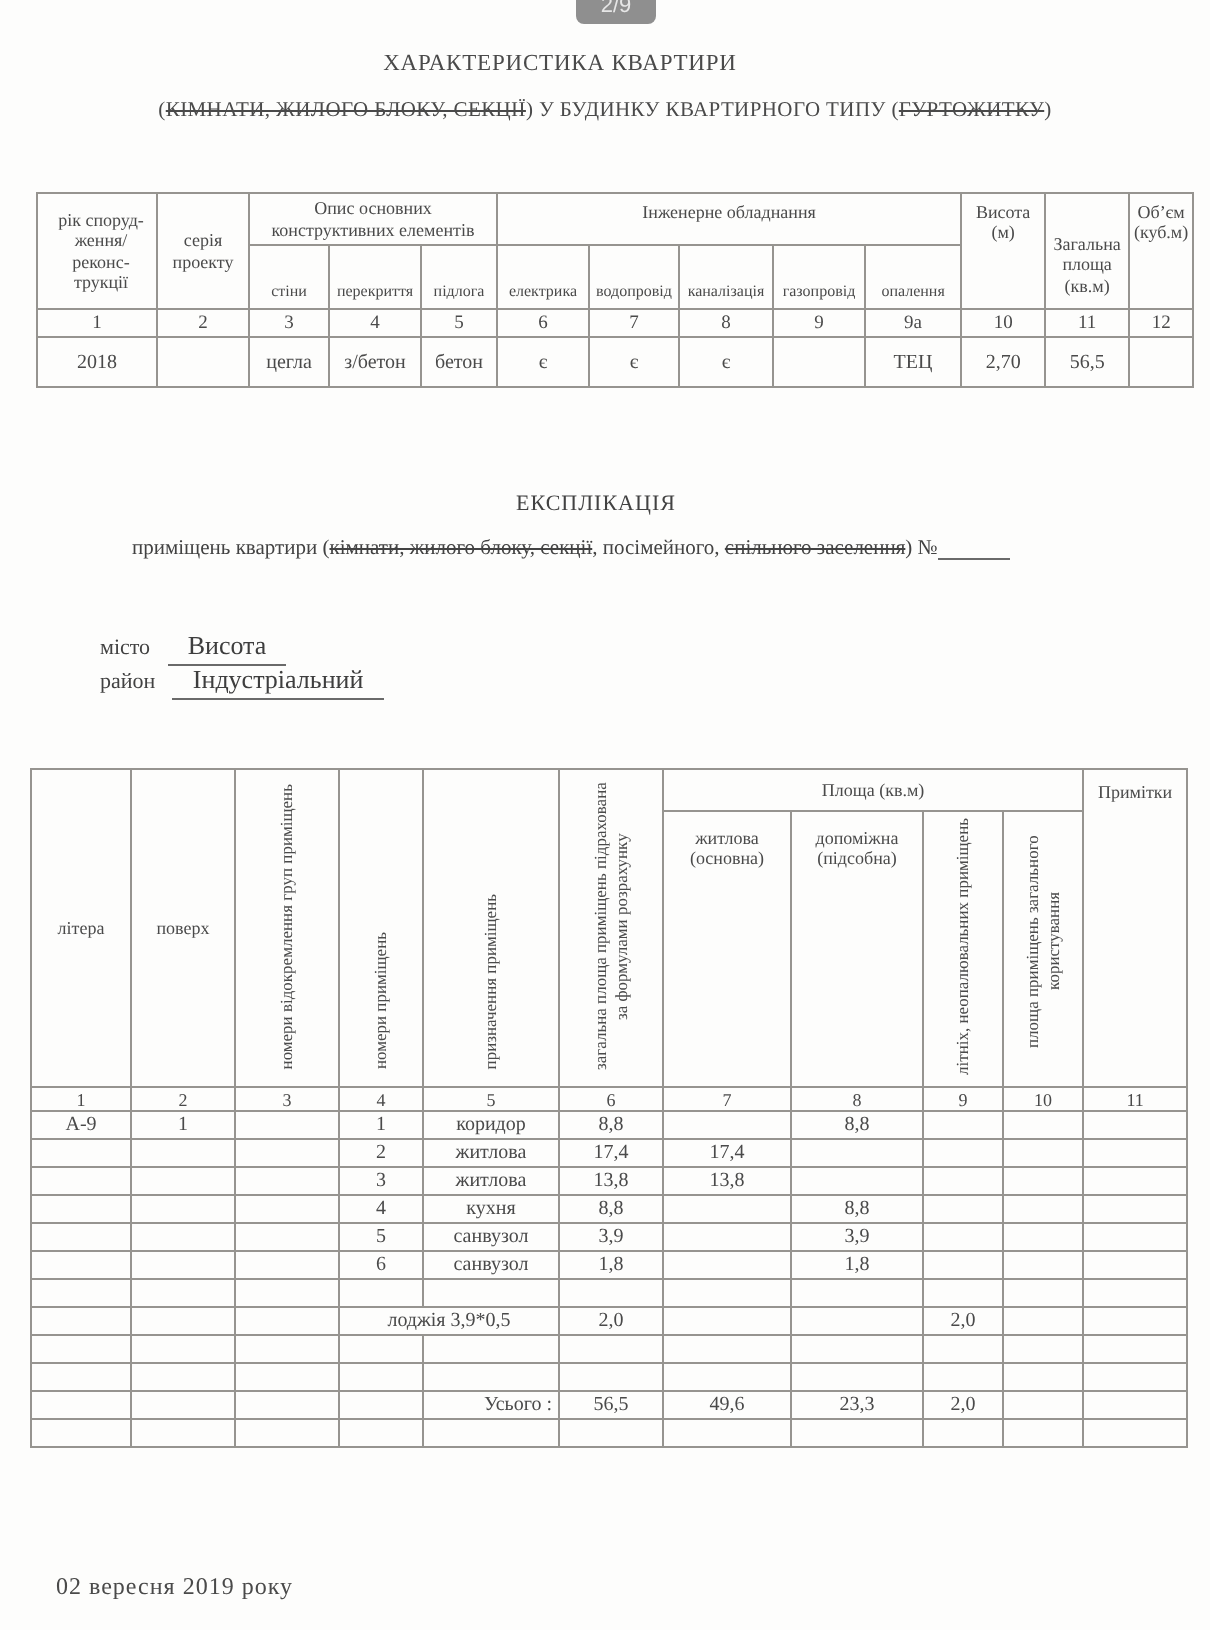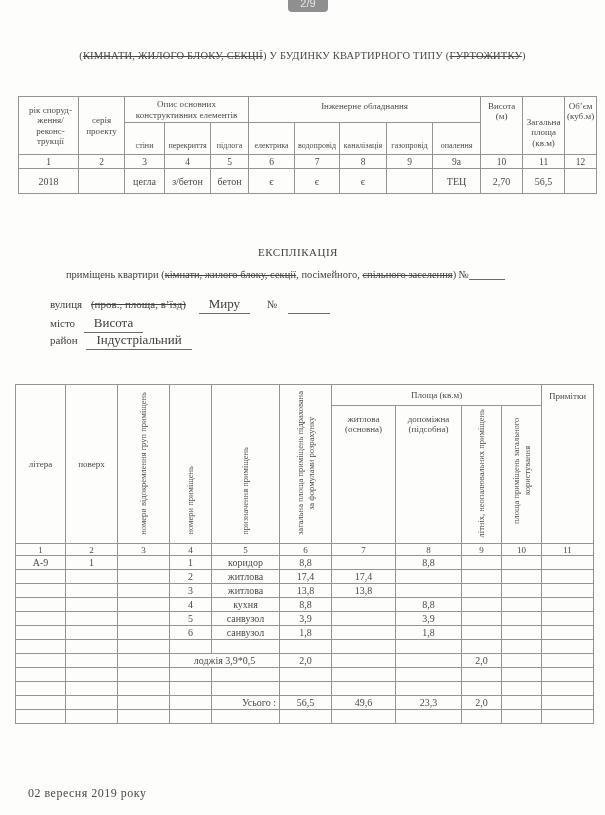--- a/index.html
+++ b/index.html
@@ -57,20 +57,21 @@
   .t2 .merged-cell { text-align:center; }
   .footer-date { position:absolute; top:786px; left:28px; font-size:12px; color:#4a4a4a; letter-spacing:0.5px; }
 </style>
 </head>
 <body>
 
 <div class="page">
 
   <div class="badge">2/9</div>
 
+  <div class="title">ХАРАКТЕРИСТИКА КВАРТИРИ</div>
   <div class="subtitle"><span>(</span><span class="struck">КІМНАТИ, ЖИЛОГО БЛОКУ, СЕКЦІЇ</span><span>) У БУДИНКУ КВАРТИРНОГО ТИПУ (</span><span class="struck">ГУРТОЖИТКУ</span><span>)</span></div>
 
   <table class="t1">
     <colgroup>
       <col style="width:60px">
         <col style="width:46px">
         <col style="width:40px">
         <col style="width:46px">
       <col style="width:38px">
         <col style="width:46px">
@@ -145,27 +146,20 @@
         </tr>
       </tbody>
   </table>
 
   <div class="expl-title">ЕКСПЛІКАЦІЯ</div>
 
   <div class="expl-line">
     <span><span>приміщень квартири (</span><span class="struck">кімнати, жилого блоку, секції</span><span>, посімейного, </span><span class="struck">спільного заселення</span><span>)  №</span></span><span class="blank" style="width:36px"></span>
   </div>
 
-  <div class="addr" style="top:296px; left:50px;">
-    <span class="lbl">вулиця</span>
-    <span class="struck" style="margin-right:10px">(пров., площа, в’їзд)</span>
-    <span class="uval">Миру</span>
-    <span style="margin:0 8px 0 14px">№</span>
-    <span class="blank" style="width:42px"></span>
-  </div>
 
   <div class="addr" style="top:315px; left:50px;">
     <span class="lbl">місто</span>
     <span class="uval">Висота</span>
   </div>
 
   <div class="addr" style="top:332px; left:50px;">
     <span class="lbl">район</span>
     <span class="uval">Індустріальний</span>
   </div>

